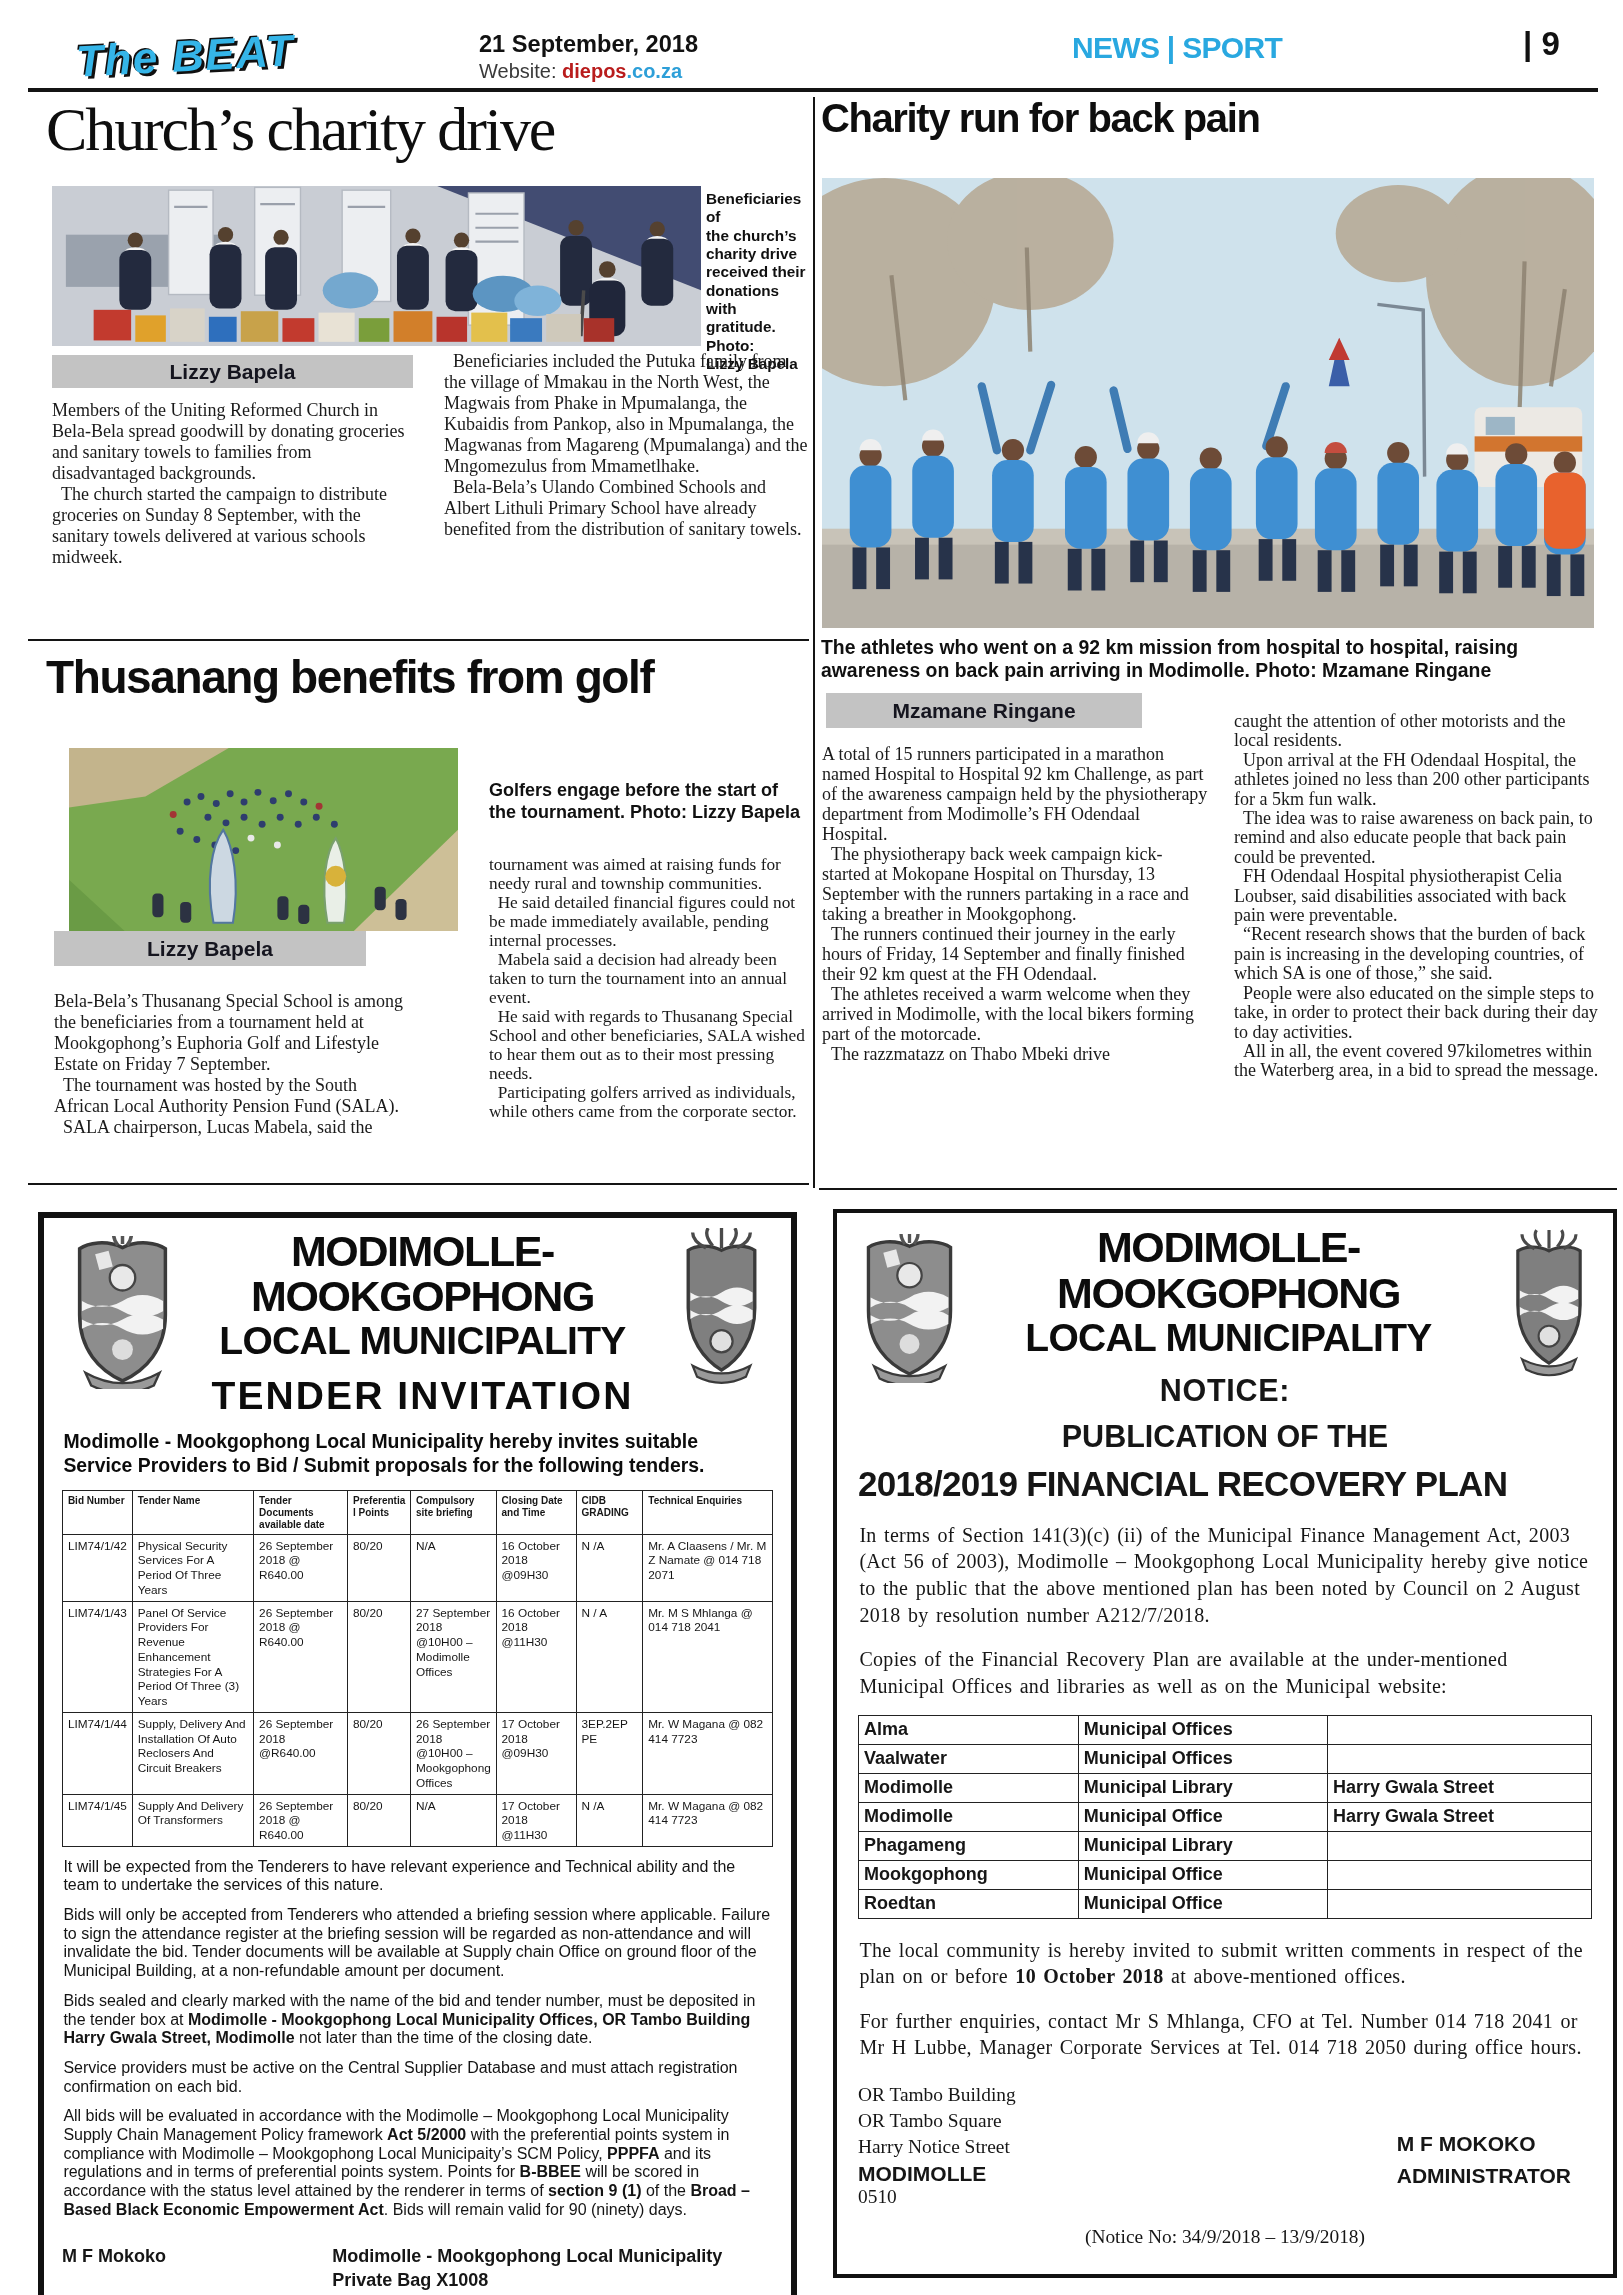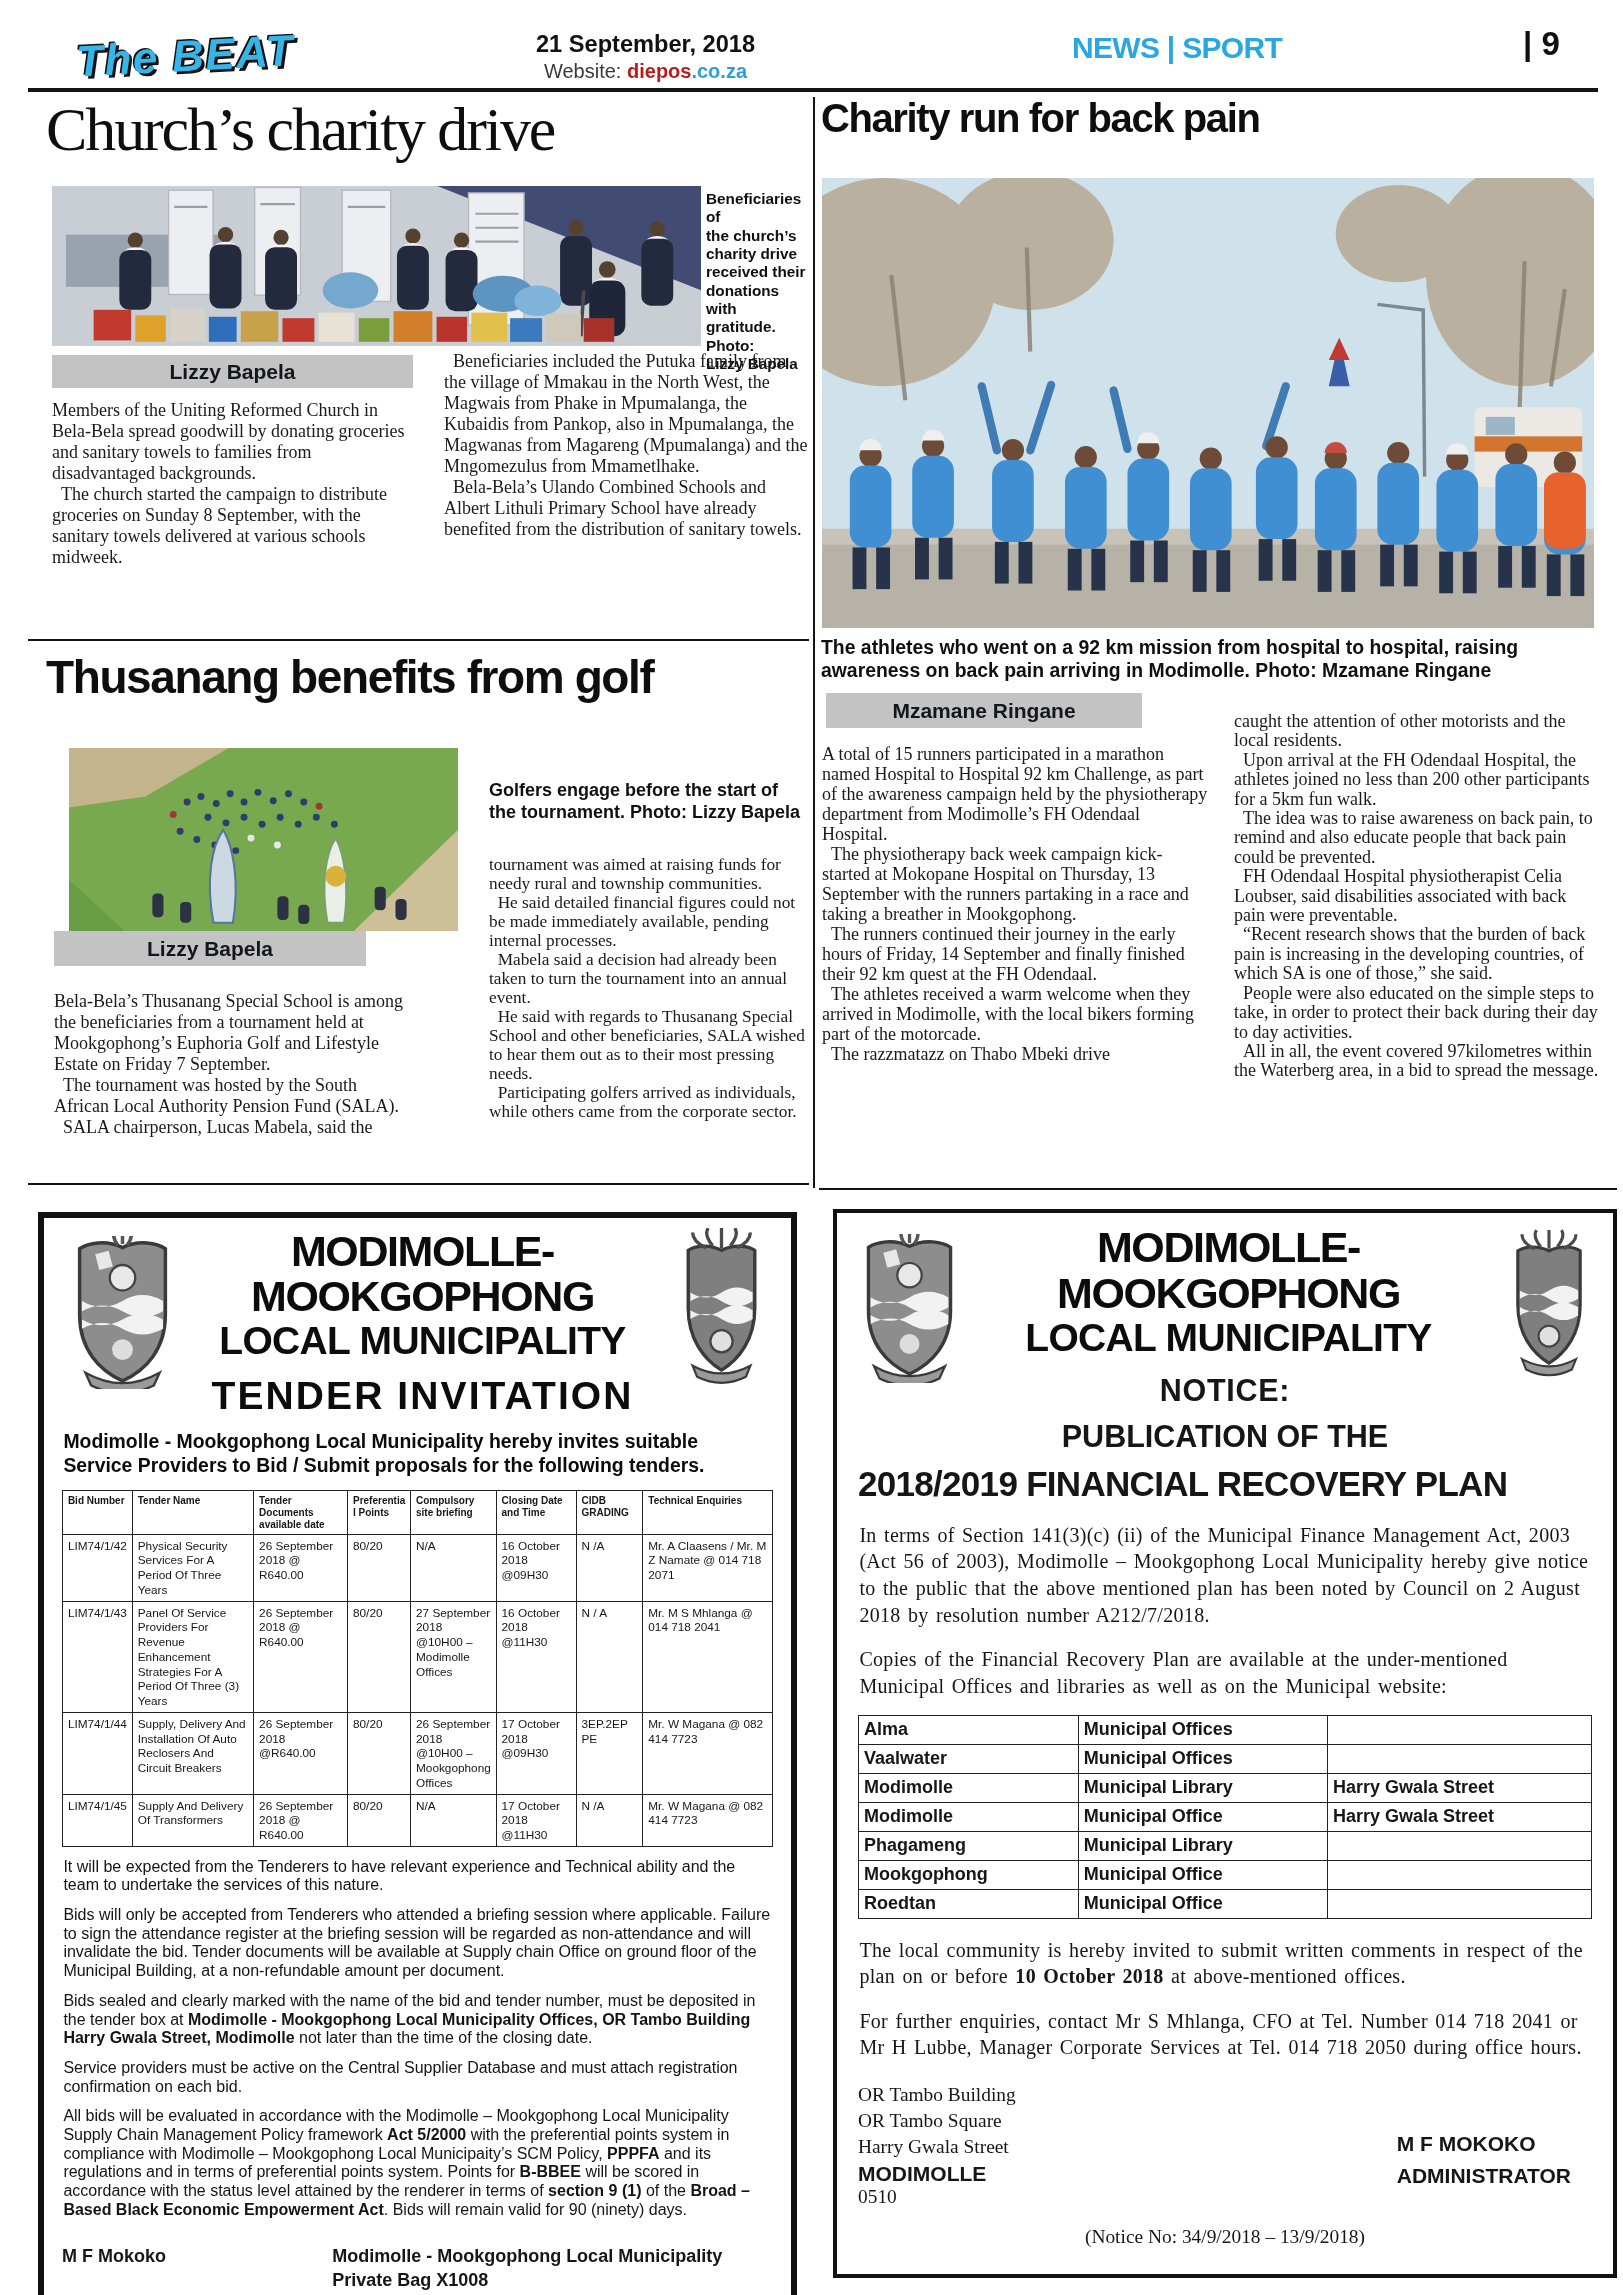--- a/index.html
+++ b/index.html
@@ -5,21 +5,21 @@
   html,body{margin:0;padding:0;background:#e8e8e8;}
   .page{position:relative;width:1623px;height:2295px;background:#ffffff;overflow:hidden;
         font-family:"Liberation Serif",serif;color:#161616;}
   .pre{white-space:pre-line;}
   .rule{position:absolute;background:#141414;}
 
   
   .logo{position:absolute;left:76px;top:30.5px;font-family:"Liberation Sans",sans-serif;
         font-weight:bold;font-style:italic;font-size:44px;color:#35b5e8;letter-spacing:1.4px;
         text-shadow:2.8px 2.8px 0 #101010,-1.4px -1.4px 0 #101010;transform:rotate(-3deg);}
-  .hdr-center{position:absolute;left:479px;top:30.5px;width:333px;text-align:center;}
+  .hdr-center{position:absolute;left:479px;top:30.5px;width:333px;text-align:left;}
   .hdr-date{font-family:"Liberation Sans",sans-serif;font-weight:bold;font-size:23.6px;color:#111;}
   .hdr-web{font-family:"Liberation Sans",sans-serif;font-size:20px;color:#3a3a3a;margin-top:2.8px;}
   .hdr-web .red{color:#b91c1c;font-weight:bold;}
   .hdr-web .blue{color:#2d9fd8;font-weight:bold;}
   .hdr-sec{position:absolute;left:1072px;top:30.5px;font-family:"Liberation Sans",sans-serif;
            font-weight:bold;font-size:30px;color:#29a8e0;letter-spacing:-0.7px;}
   .hdr-page{position:absolute;left:1523px;top:25px;font-family:"Liberation Sans",sans-serif;
             font-weight:bold;font-size:33px;color:#111;}
 
   
@@ -545,21 +545,21 @@
             <td></td>
           </tr>
         </tbody>
       </table>
 
     <div class="np"><span>The local community is hereby invited to submit written comments in respect of the plan on or before </span><b>10 October 2018</b><span> at above-mentioned offices.</span></div>
     <div class="np">For further enquiries, contact Mr S Mhlanga, CFO at Tel. Number 014 718 2041 or Mr H Lubbe, Manager Corporate Services at Tel. 014 718 2050 during office hours.</div>
 
     <div class="naddr pre">OR Tambo Building
 OR Tambo Square
-Harry Gwala Street</div>
+Harry Notice Street</div>
     <div class="ncity">MODIMOLLE</div>
     <div class="npostal">0510</div>
 
     <div class="nadmin">
       <span>M F MOKOKO</span><br>
       <span>ADMINISTRATOR</span>
     </div>
 
     <div class="nref">(Notice No: 34/9/2018 – 13/9/2018)</div>
   </div>

